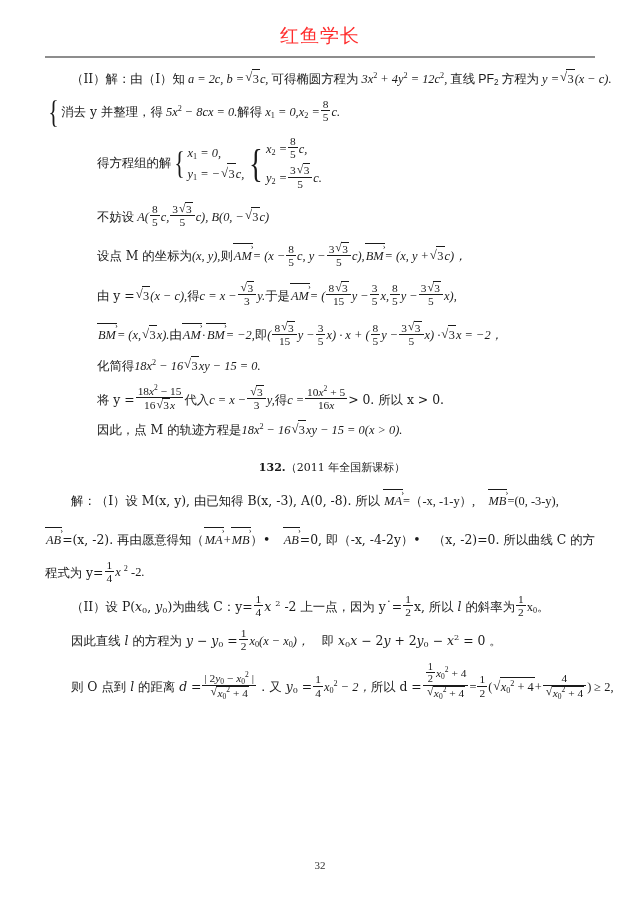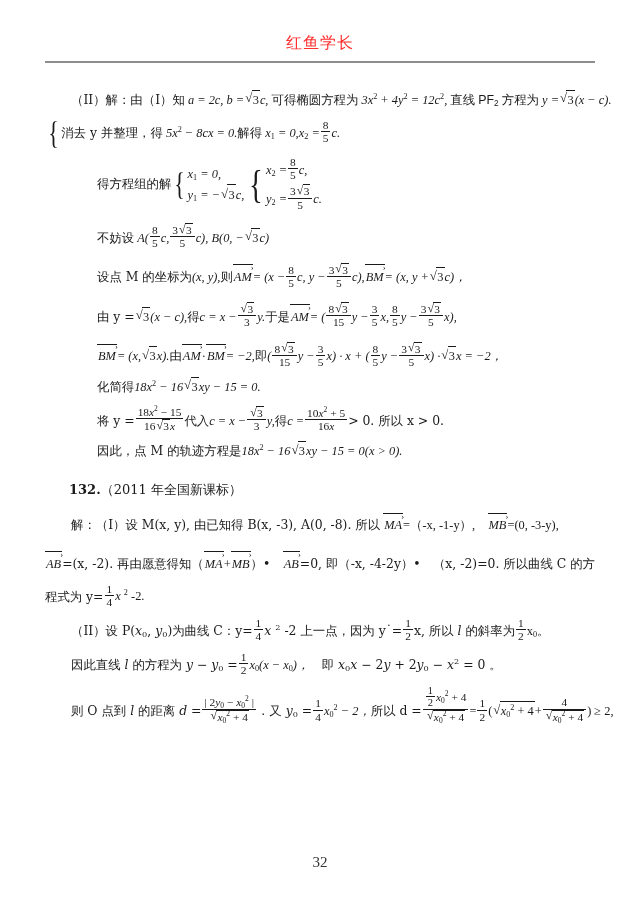--- a/index.html
+++ b/index.html
@@ -18,34 +18,34 @@
   .page {
     width: 640px;
     height: 905px;
     position: relative;
     box-sizing: border-box;
     padding: 0 45px;
   }
   .header-title {
     text-align: center;
     color: #ff2d2d;
-    font-size: 16px;
+    font-size: 19px;
     letter-spacing: 1px;
-    padding-top: 33px;
+    padding-top: 23px;
     font-family: "DejaVu Serif", "Liberation Serif", serif;
     font-weight: 500;
   }
   .header-rule {
     height: 2px;
     background: #8d8d8d;
     margin-top: 7px;
     width: 550px;
   }
   .body-area {
-    padding-top: 22px;
+    padding-top: 6px;
     font-size: 12.4px;
   }
   .para {
     line-height: 1.55;
     margin: 0;
     padding: 5px 0 4px 0;
     white-space: nowrap;
   }
   .indent { padding-left: 26px; }
   .indent2 { padding-left: 52px; }
@@ -143,35 +143,36 @@
     line-height: 1.62;
     font-size: 1em;
     padding-left: 1px;
   }
   .sys .row { display: block; white-space: nowrap; }
   .tallbrace > .brace { font-size: 3.3em; line-height: 0.78; }
   .tallbrace > .rows { line-height: 2.25; }
 
   .heading-132 {
     padding: 16px 0 2px 24px;
-    font-size: 13px;
+    font-size: 11px;
     font-weight: bold;
     font-family: "DejaVu Serif", "Liberation Serif", serif;
+    text-align: center;
   }
   .heading-132 .yr { font-weight: normal; }
   .cn { font-family: "DejaVu Serif", "Liberation Serif", serif; }
   .sans { font-family: "Liberation Sans", sans-serif; font-style: normal; }
 
   .page-number {
     position: absolute;
     bottom: 34px;
     left: 0;
     width: 640px;
     text-align: center;
-    font-size: 15px;
+    font-size: 11px;
     color: #333;
     font-family: "Liberation Serif", serif;
   }
 </style>
 </head>
 <body>
 
 <div class="page">
 
   <div class="header-title" style="color: rgb(255, 45, 45);">红鱼学长</div>

